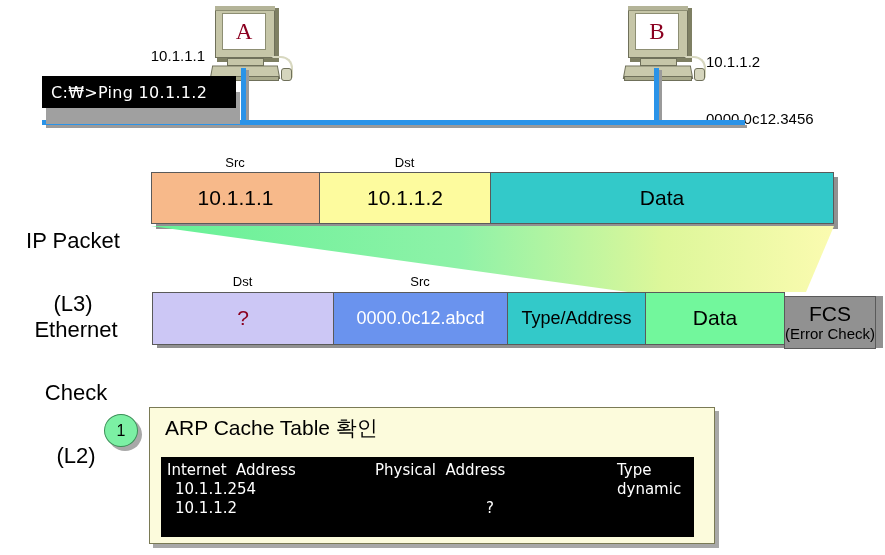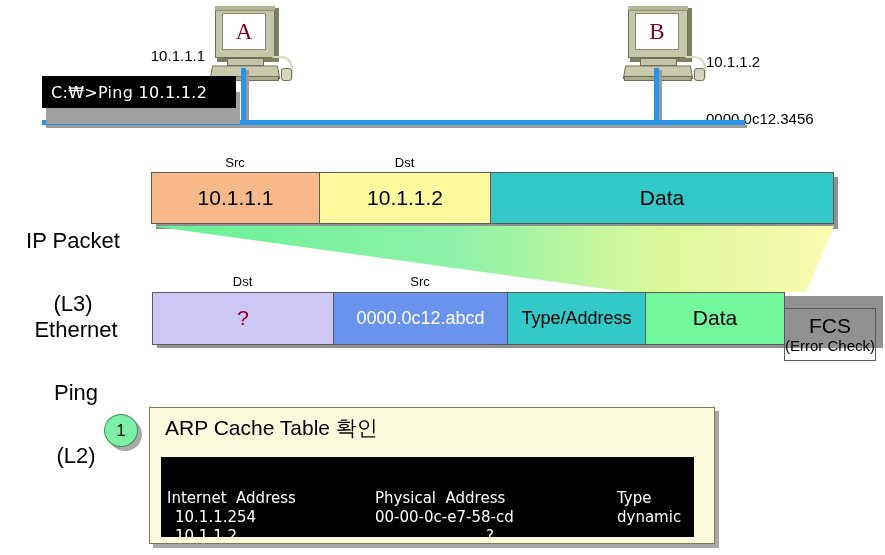--- a/index.html
+++ b/index.html
@@ -229,21 +229,20 @@
     line-height: 19px;
     padding: 4px 0 4px 6px;
     box-sizing: border-box;
     overflow: hidden;
   }
   .arp-row { position: relative; height: 19px; white-space: pre; }
   .arp-cell {
     position: absolute;
     top: 0;
     white-space: pre;
-    margin-top: 28px;
   }
   .c-ip   { left: 0px; }
   .c-mac  { left: 208px; }
   .c-type { left: 450px; }
   .arp-cell.centerish { left: 208px; width: 230px; text-align: center; }
 </style>
 </head>
 <body>
 
 <div class="stage">
@@ -327,42 +326,42 @@
         <stop offset="45%" stop-color="#8ef2a8"></stop>
         <stop offset="75%" stop-color="#ddf79a"></stop>
         <stop offset="100%" stop-color="#fbfbb0"></stop>
       </linearGradient>
     </defs>
     <polygon points="0,0 683,0 655,66 477,66" fill="url(#encapGrad)"></polygon>
   </svg>
 
   <div class="row-label" style="left:6px; top:277px; width:140px;">
     <div>Ethernet</div>
-    <div>Ping</div>
+    <div>Check</div>
     <div>(L2)</div>
   </div>
 
   <div class="field-caption" style="left:152px; top:274px; width:181px;">Dst</div>
   <div class="field-caption" style="left:333px; top:274px; width:174px;">Src</div>
 
   <div class="row-shadow" style="left:157px; top:296px; width:726px; height:52px;"></div>
 
   <div class="field qmark" style="left:152px; top:292px; width:182px; height:53px; background:#ccc7f5;">
     <div class="main">?</div>
   </div>
   <div class="field small" style="left:333px; top:292px; width:175px; height:53px; background:#6a93ee; color:#ffffff;">
     <div class="main">0000.0c12.abcd</div>
   </div>
   <div class="field small" style="left:507px; top:292px; width:139px; height:53px; background:#33c9c9;">
     <div class="main">Type/Address</div>
   </div>
   <div class="field" style="left:645px; top:292px; width:140px; height:53px; background:#72f79c;">
     <div class="main">Data</div>
   </div>
-  <div class="field" style="left:784px; top:308px; width:92px; height:53px; background:#fcc濾;">
+  <div class="field" style="left:784px; top:296px; width:92px; height:53px; background:#fcc濾;">
     <div class="main">FCS</div>
     <div class="sub">(Error Check)</div>
   </div>
 
   <div class="step-badge-shadow" style="left:108px; top:418px;"></div>
   <div class="step-badge" style="left:104px; top:414px;">
     <span>1</span>
   </div>
 
   <div class="arp-panel-shadow" style="left:153px; top:411px; width:566px; height:137px;"></div>
@@ -373,21 +372,20 @@
   <div class="arp-terminal" style="left:161px; top:457px; width:533px; height:80px;">
 
     <div class="arp-row">
       <span class="arp-cell c-ip">Internet  Address</span>
       <span class="arp-cell c-mac">Physical  Address</span>
       <span class="arp-cell c-type">Type</span>
     </div>
 
     <div class="arp-row" style="padding-left:8px;">
       <span class="arp-cell c-ip" style="left:8px;">10.1.1.254</span>
-      <span class="arp-cell c-mac">00-00-0c-e7-58-cd</span>
       <span class="arp-cell c-type">dynamic</span>
     </div>
 
     <div class="arp-row" style="padding-left:8px;">
       <span class="arp-cell c-ip" style="left:8px;">10.1.1.2</span>
       <span class="arp-cell centerish">?</span>
       <span class="arp-cell c-type"></span>
     </div>
   </div>
 

